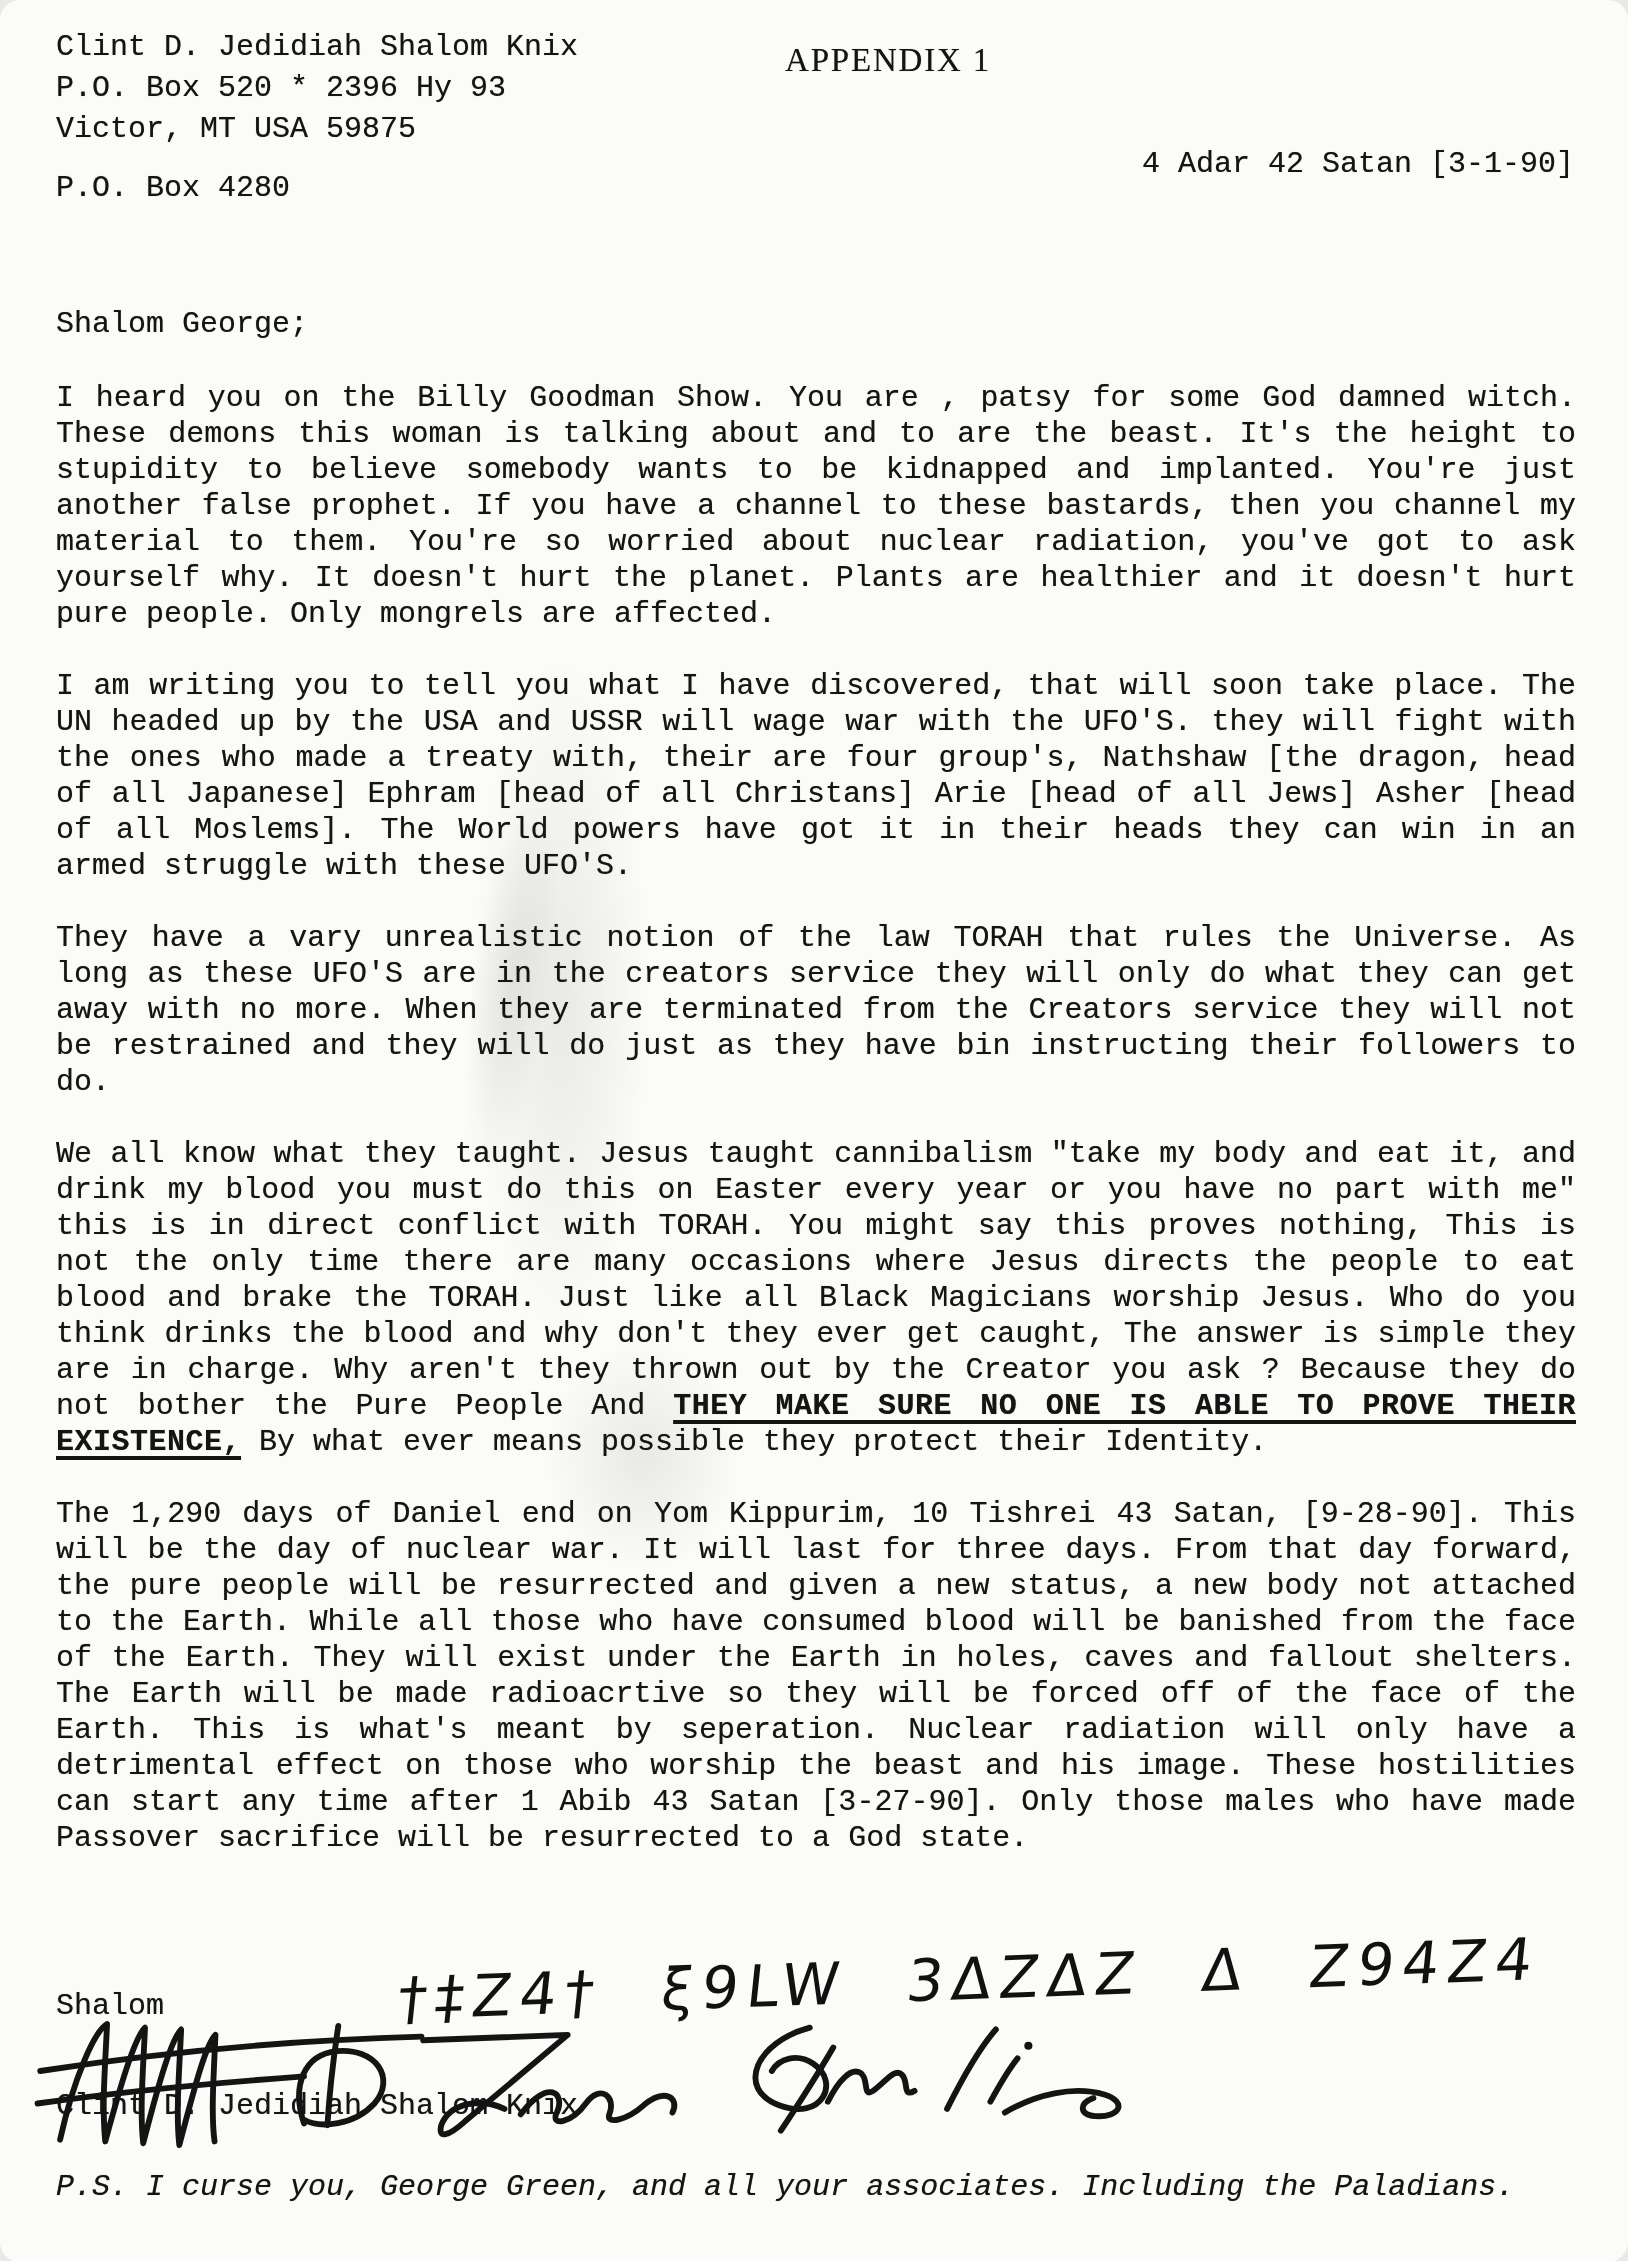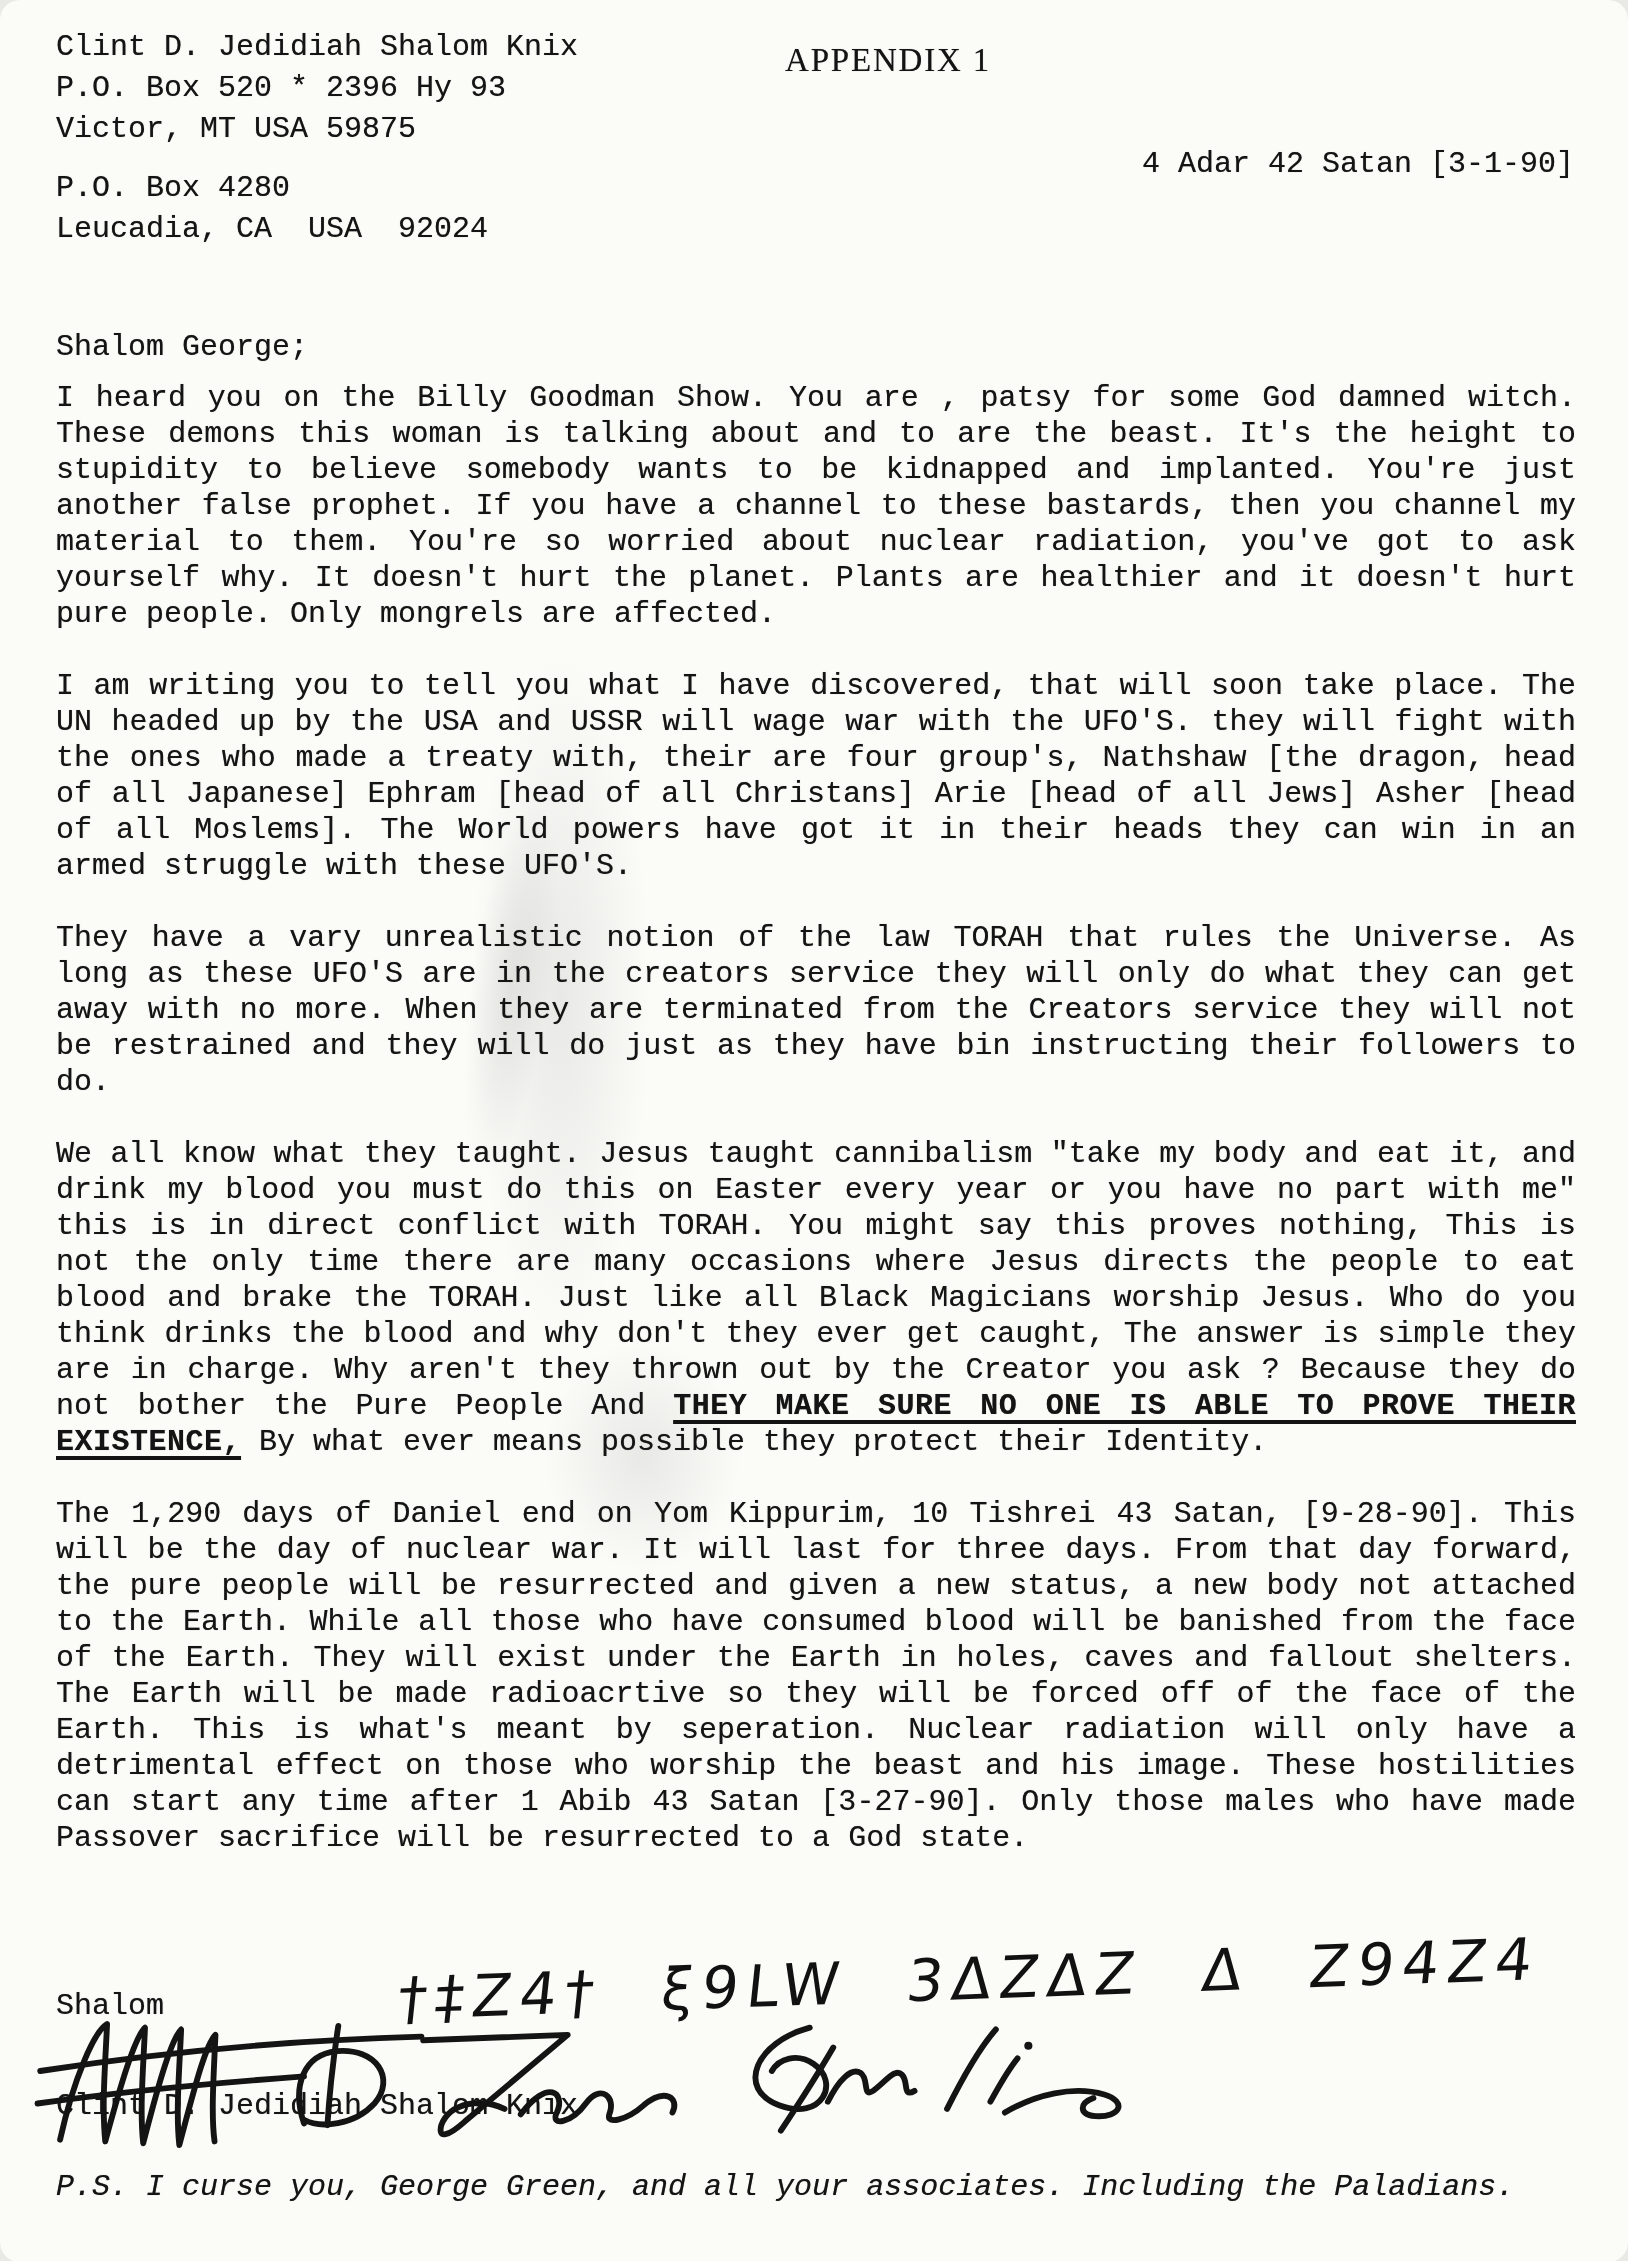--- a/index.html
+++ b/index.html
@@ -17,21 +17,21 @@
     text-shadow:0 0 0.7px rgba(10,10,10,0.55);
   }
   .abs { position:absolute; }
   .addr { line-height:41px; }
   .addr-line { white-space:pre; }
   .appendix {
     font-family:"Liberation Serif","DejaVu Serif",serif;
     font-size:33px; letter-spacing:1.8px;
     text-shadow:0 0 0.7px rgba(10,10,10,0.5);
   }
-  .salutation { line-height:36px;margin-top:23px; }
+  .salutation { line-height:36px; }
   .letter-body { width:1520px; }
   .letter-body p {
     margin:0 0 36px 0;
     line-height:36px;
     text-align:justify;
   }
   .emph {
     font-weight:bold;
     letter-spacing:0.5px;
     text-decoration:underline;
@@ -75,21 +75,20 @@
     <div class="addr-line">P.O. Box 520 * 2396 Hy 93</div>
     <div class="addr-line">Victor, MT USA 59875</div>
   </div>
 
   <div class="abs appendix" style="left:785px; top:42px;">APPENDIX 1</div>
 
   <div class="abs tw" style="left:1142px; top:147px;">4 Adar 42 Satan [3-1-90]</div>
 
   <div class="abs tw addr" style="left:56px; top:168px;">
     <div class="addr-line">P.O. Box 4280</div>
-    <div class="addr-line">Leucadia, CA  USA  92024</div>
   </div>
 
   <div class="abs tw salutation" style="left:56px; top:306px;">Shalom George;</div>
 
   <div class="abs tw letter-body" style="left:56px; top:380px;">
     <p>I heard you on the Billy Goodman Show. You are , patsy for some God damned witch. These demons this woman is talking about and to are the beast. It's the height to stupidity to believe somebody wants to be kidnapped and implanted. You're just another false prophet. If you have a channel to these bastards, then you channel my material to them. You're so worried about nuclear radiation, you've got to ask yourself why. It doesn't hurt the planet. Plants are healthier and it doesn't hurt pure people. Only mongrels are affected.</p>
     <p>I am writing you to tell you what I have discovered, that will soon take place. The UN headed up by the USA and USSR will wage war with the UFO'S. they will fight with the ones who made a treaty with, their are four group's, Nathshaw [the dragon, head of all Japanese] Ephram [head of all Christans] Arie [head of all Jews] Asher [head of all Moslems]. The World powers have got it in their heads they can win in an armed struggle with these UFO'S.</p>
     <p>They have a vary unrealistic notion of the law TORAH that rules the Universe. As long as these UFO'S are in the creators service they will only do what they can get away with no more. When they are terminated from the Creators service they will not be restrained and they will do just as they have bin instructing their followers to do.</p>
     <p><span>We all know what they taught. Jesus taught cannibalism "take my body and eat it, and drink my blood you must do this on Easter every year or you have no part with me" this is in direct conflict with TORAH. You might say this proves nothing, This is not the only time there are many occasions where Jesus directs the people to eat blood and brake the TORAH. Just like all Black Magicians worship Jesus. Who do you think drinks the blood and why don't they ever get caught, The answer is simple they are in charge. Why aren't they thrown out by the Creator you ask ? Because they do not bother the Pure People And </span><span class="emph">THEY MAKE SURE NO ONE IS ABLE TO PROVE THEIR EXISTENCE,</span><span> By what ever means possible they protect their Identity.</span></p>
     <p>The 1,290 days of Daniel end on Yom Kippurim, 10 Tishrei 43 Satan, [9-28-90]. This will be the day of nuclear war. It will last for three days. From that day forward, the pure people will be resurrected and given a new status, a new body not attached to the Earth. While all those who have consumed blood will be banished from the face of the Earth. They will exist under the Earth in holes, caves and fallout shelters. The Earth will be made radioacrtive so they will be forced off of the face of the Earth. This is what's meant by seperation. Nuclear radiation will only have a detrimental effect on those who worship the beast and his image. These hostilities can start any time after 1 Abib 43 Satan [3-27-90]. Only those males who have made Passover sacrifice will be resurrected to a God state.</p>

